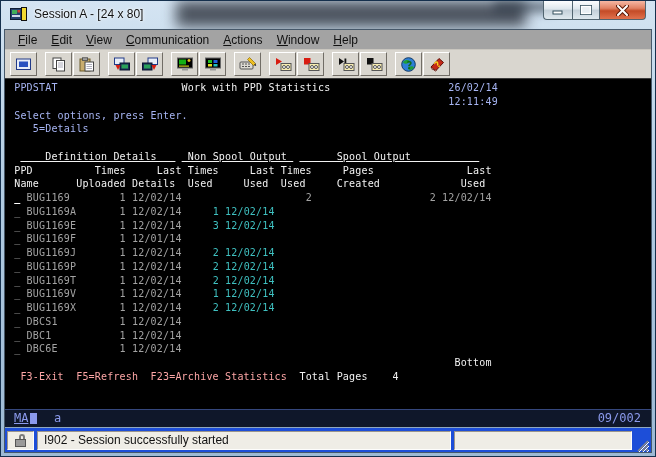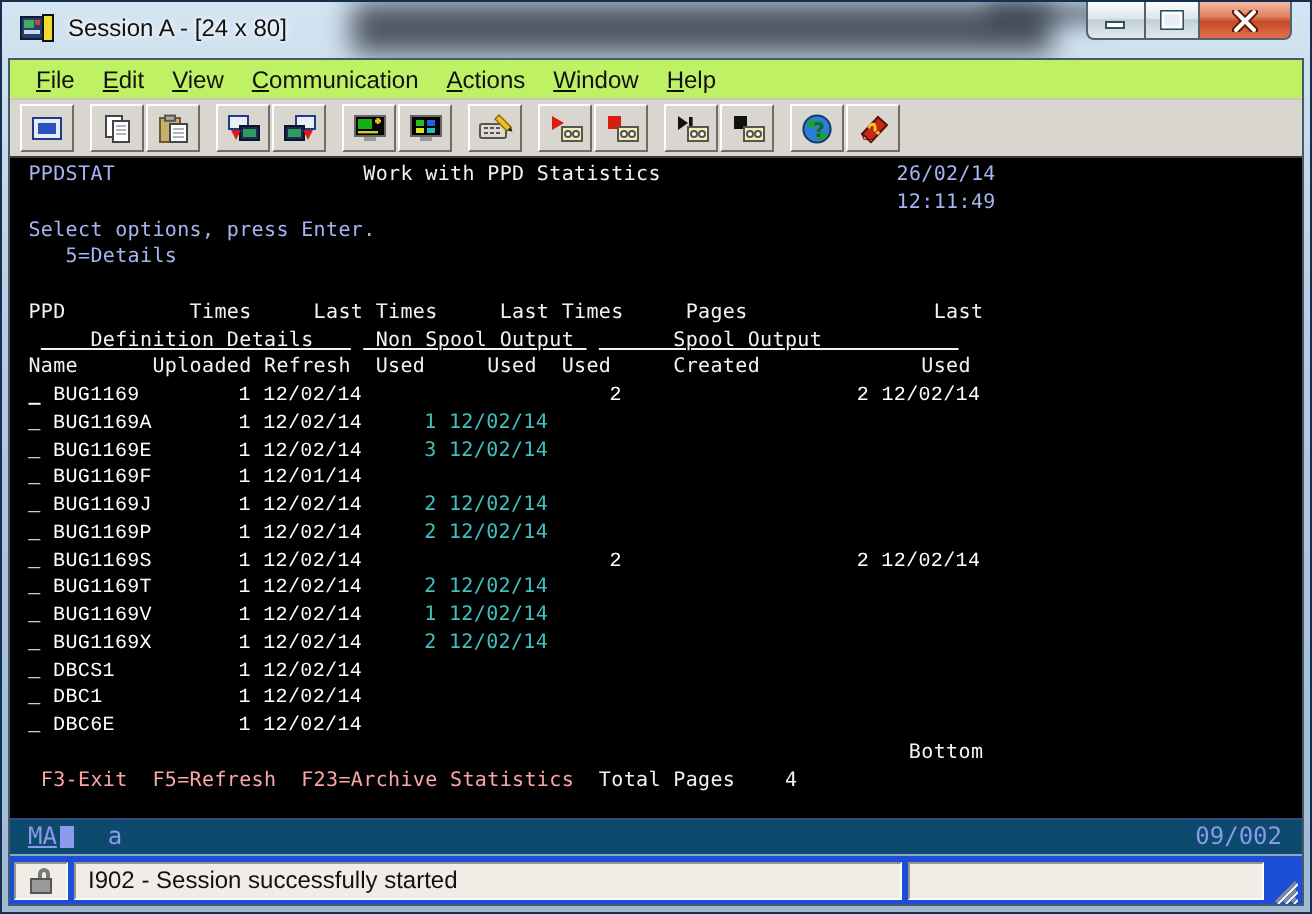--- a/index.html
+++ b/index.html
@@ -15,38 +15,38 @@
   .caption-btns{position:absolute;top:0;right:6px;display:flex;}
   .cbtn{height:19px;box-sizing:border-box;border:1px solid #51646f;border-top:none;
     background:linear-gradient(180deg,#fdfeff 0%,#dde6ec 45%,#c3cfd8 50%,#dfe9ef 100%);
     display:flex;align-items:center;justify-content:center;}
   .cbtn-min{width:29px;border-radius:0 0 0 4px;border-right:none;}
   .cbtn-max{width:28px;}
   .cbtn-close{width:46px;border-radius:0 0 4px 0;border-left:none;
     background:linear-gradient(180deg,#f5b8a4 0%,#e08264 40%,#c44b27 55%,#e0714d 100%);}
   
   .client{flex:1;display:flex;flex-direction:column;border:1px solid #46586a;background:#d9d6cf;min-height:0;}
-  .menubar{height:19px;flex:0 0 19px;background:#bef264;border-bottom:1px solid #c9c6bf;display:flex;align-items:center;padding-left:6px;font-size:12px;color:#111;}
+  .menubar{height:19px;flex:0 0 19px;background:#a3a3a3;border-bottom:1px solid #c9c6bf;display:flex;align-items:center;padding-left:6px;font-size:12px;color:#111;}
   .mitem{padding:1px 7px;white-space:nowrap;}
   .mitem .ak{text-decoration:underline;}
   .toolbar{height:28px;flex:0 0 28px;background:#d9d6cf;border-bottom:1px solid #3a3a3a;display:flex;align-items:center;padding-left:5px;}
   .tgroup{display:flex;margin-right:7px;}
   .tbtn{width:27px;height:24px;box-sizing:border-box;margin-right:1px;background:#d9d6cf;
     border:1px solid;border-color:#ffffff #716d66 #716d66 #ffffff;
     display:flex;align-items:center;justify-content:center;padding:0;}
   
   .termwrap{flex:1;min-height:0;background:#000;display:flex;flex-direction:column;}
   .screen{flex:1;padding:2px 0 0 3px;overflow:hidden;
     font-family:"DejaVu Sans Mono",monospace;font-size:10px;line-height:13.75px;letter-spacing:.18px;}
   .trow{height:13.75px;white-space:pre;}
-  .t-g{color:#ffffff;font-family:Liberation Mono, monospace;} .t-c{color:#3fc0c0;} .t-w{color:#f2f2f2;}
+  .t-g{color:#a3a3a3;} .t-c{color:#3fc0c0;} .t-w{color:#f2f2f2;}
   .t-b{color:#a6b4f2;} .t-f{color:#fca5a5;}
   .t-cu{color:#ffffff;font-weight:bold;}
   .u{text-decoration:underline;}
-  .oia{height:17px;flex:0 0 17px;border-top:1px solid #35477d;background:#0c4a6e;position:relative;
+  .oia{height:17px;flex:0 0 17px;border-top:1px solid #35477d;background:#0f172a;position:relative;
     font-family:"DejaVu Sans Mono",monospace;font-size:12px;color:#8b9aec;}
   .oia-left{position:absolute;left:9px;top:1px;white-space:pre;display:flex;align-items:center;}
   .oia-ma{text-decoration:underline;}
   .oia-block{display:inline-block;width:7px;height:11px;background:#8b9aec;margin:0 2px;}
   .oia-pos{position:absolute;right:10px;top:1px;}
   
   .statusbar{height:24px;flex:0 0 24px;background:#1d4ed8;border-top:1px solid #8fa8c0;
     display:flex;align-items:center;padding:0 2px;font-size:12px;color:#111;}
   .spanel{box-sizing:border-box;height:19px;border:1px solid;border-color:#9a958c #fdfdfb #fdfdfb #9a958c;
     display:flex;align-items:center;padding:0 6px;margin-right:3px;background:#efede6;}
@@ -239,30 +239,29 @@
       </div>
     </div>
 
     <div class="termwrap">
       <div class="screen" id="screen">
           <div class="trow"><span class="t-b"> PPDSTAT</span><span class="t-w">                    Work with PPD Statistics</span><span class="t-b">                   26/02/14</span></div>
           <div class="trow"><span class="t-b">                                                                       12:11:49</span></div>
           <div class="trow"><span class="t-b"> Select options, press Enter.</span></div>
           <div class="trow"><span class="t-b">    5=Details</span></div>
           <div class="trow"></div>
+          <div class="trow"><span class="t-w">  </span><span class="t-w u">    Definition Details   </span><span class="t-w"> </span><span class="t-w u"> Non Spool Output </span><span class="t-w"> </span><span class="t-w u">      Spool Output           </span></div>
           <div class="trow"><span class="t-w"> PPD          Times     Last Times     Last Times     Pages               Last</span></div>
-          <div class="trow"><span class="t-w">  </span><span class="t-w u">    Definition Details   </span><span class="t-w"> </span><span class="t-w u"> Non Spool Output </span><span class="t-w"> </span><span class="t-w u">      Spool Output           </span></div>
-          <div class="trow"><span class="t-w"> Name      Uploaded Refresh  Used     Used  Used     Created             Used</span></div>
+          <div class="trow"><span class="t-w"> Name      Uploaded Details  Used     Used  Used     Created             Used</span></div>
           <div class="trow"><span class="t-g"> </span><span class="t-cu">_</span><span class="t-g"> BUG1169        1 12/02/14</span><span class="t-g">                    2                   2 12/02/14</span></div>
           <div class="trow"><span class="t-g"> _ BUG1169A       1 12/02/14</span><span class="t-c">     1 12/02/14</span></div>
           <div class="trow"><span class="t-g"> _ BUG1169E       1 12/02/14</span><span class="t-c">     3 12/02/14</span></div>
           <div class="trow"><span class="t-g"> _ BUG1169F       1 12/01/14</span></div>
           <div class="trow"><span class="t-g"> _ BUG1169J       1 12/02/14</span><span class="t-c">     2 12/02/14</span></div>
           <div class="trow"><span class="t-g"> _ BUG1169P       1 12/02/14</span><span class="t-c">     2 12/02/14</span></div>
-          <div class="trow"><span class="t-g"> _ BUG1169S       1 12/02/14</span><span class="t-g">                    2                   2 12/02/14</span></div>
           <div class="trow"><span class="t-g"> _ BUG1169T       1 12/02/14</span><span class="t-c">     2 12/02/14</span></div>
           <div class="trow"><span class="t-g"> _ BUG1169V       1 12/02/14</span><span class="t-c">     1 12/02/14</span></div>
           <div class="trow"><span class="t-g"> _ BUG1169X       1 12/02/14</span><span class="t-c">     2 12/02/14</span></div>
           <div class="trow"><span class="t-g"> _ DBCS1          1 12/02/14</span></div>
           <div class="trow"><span class="t-g"> _ DBC1           1 12/02/14</span></div>
           <div class="trow"><span class="t-g"> _ DBC6E          1 12/02/14</span></div>
           <div class="trow"><span class="t-w">                                                                        Bottom</span></div>
           <div class="trow"><span class="t-f">  F3-Exit  F5=Refresh  F23=Archive Statistics</span><span class="t-w">  Total Pages    4</span></div>
           <div class="trow"></div>
         </div>

